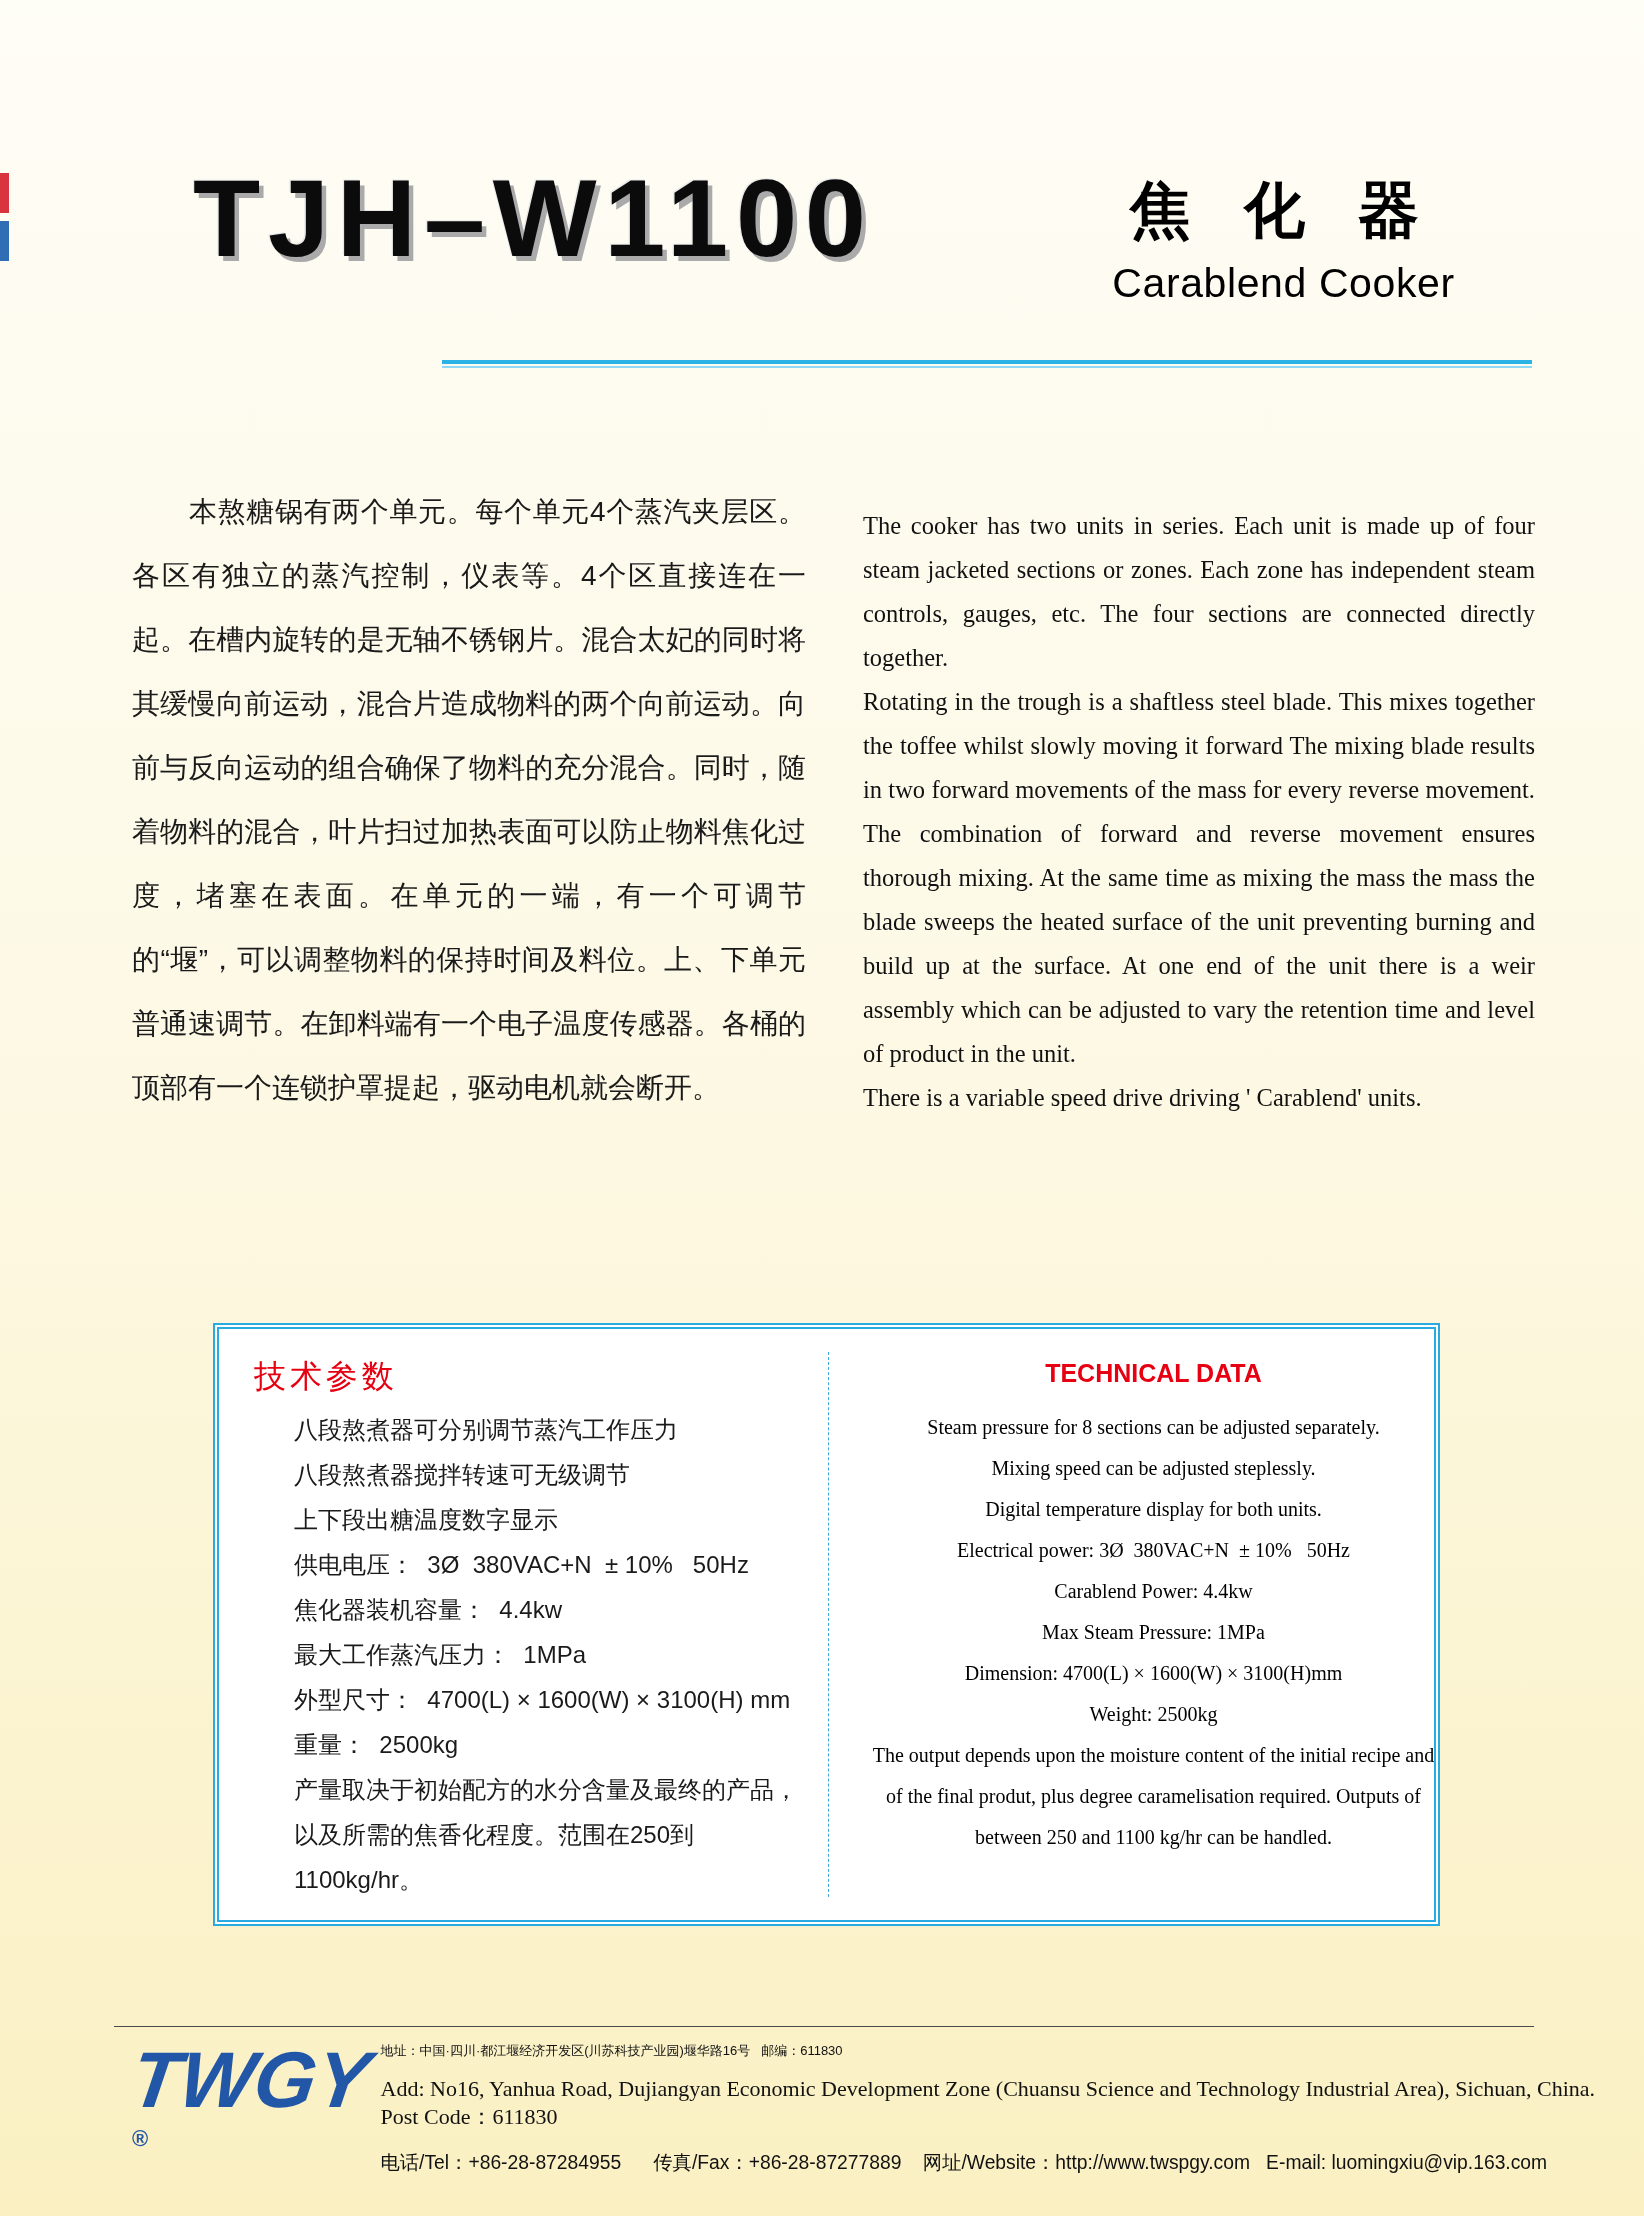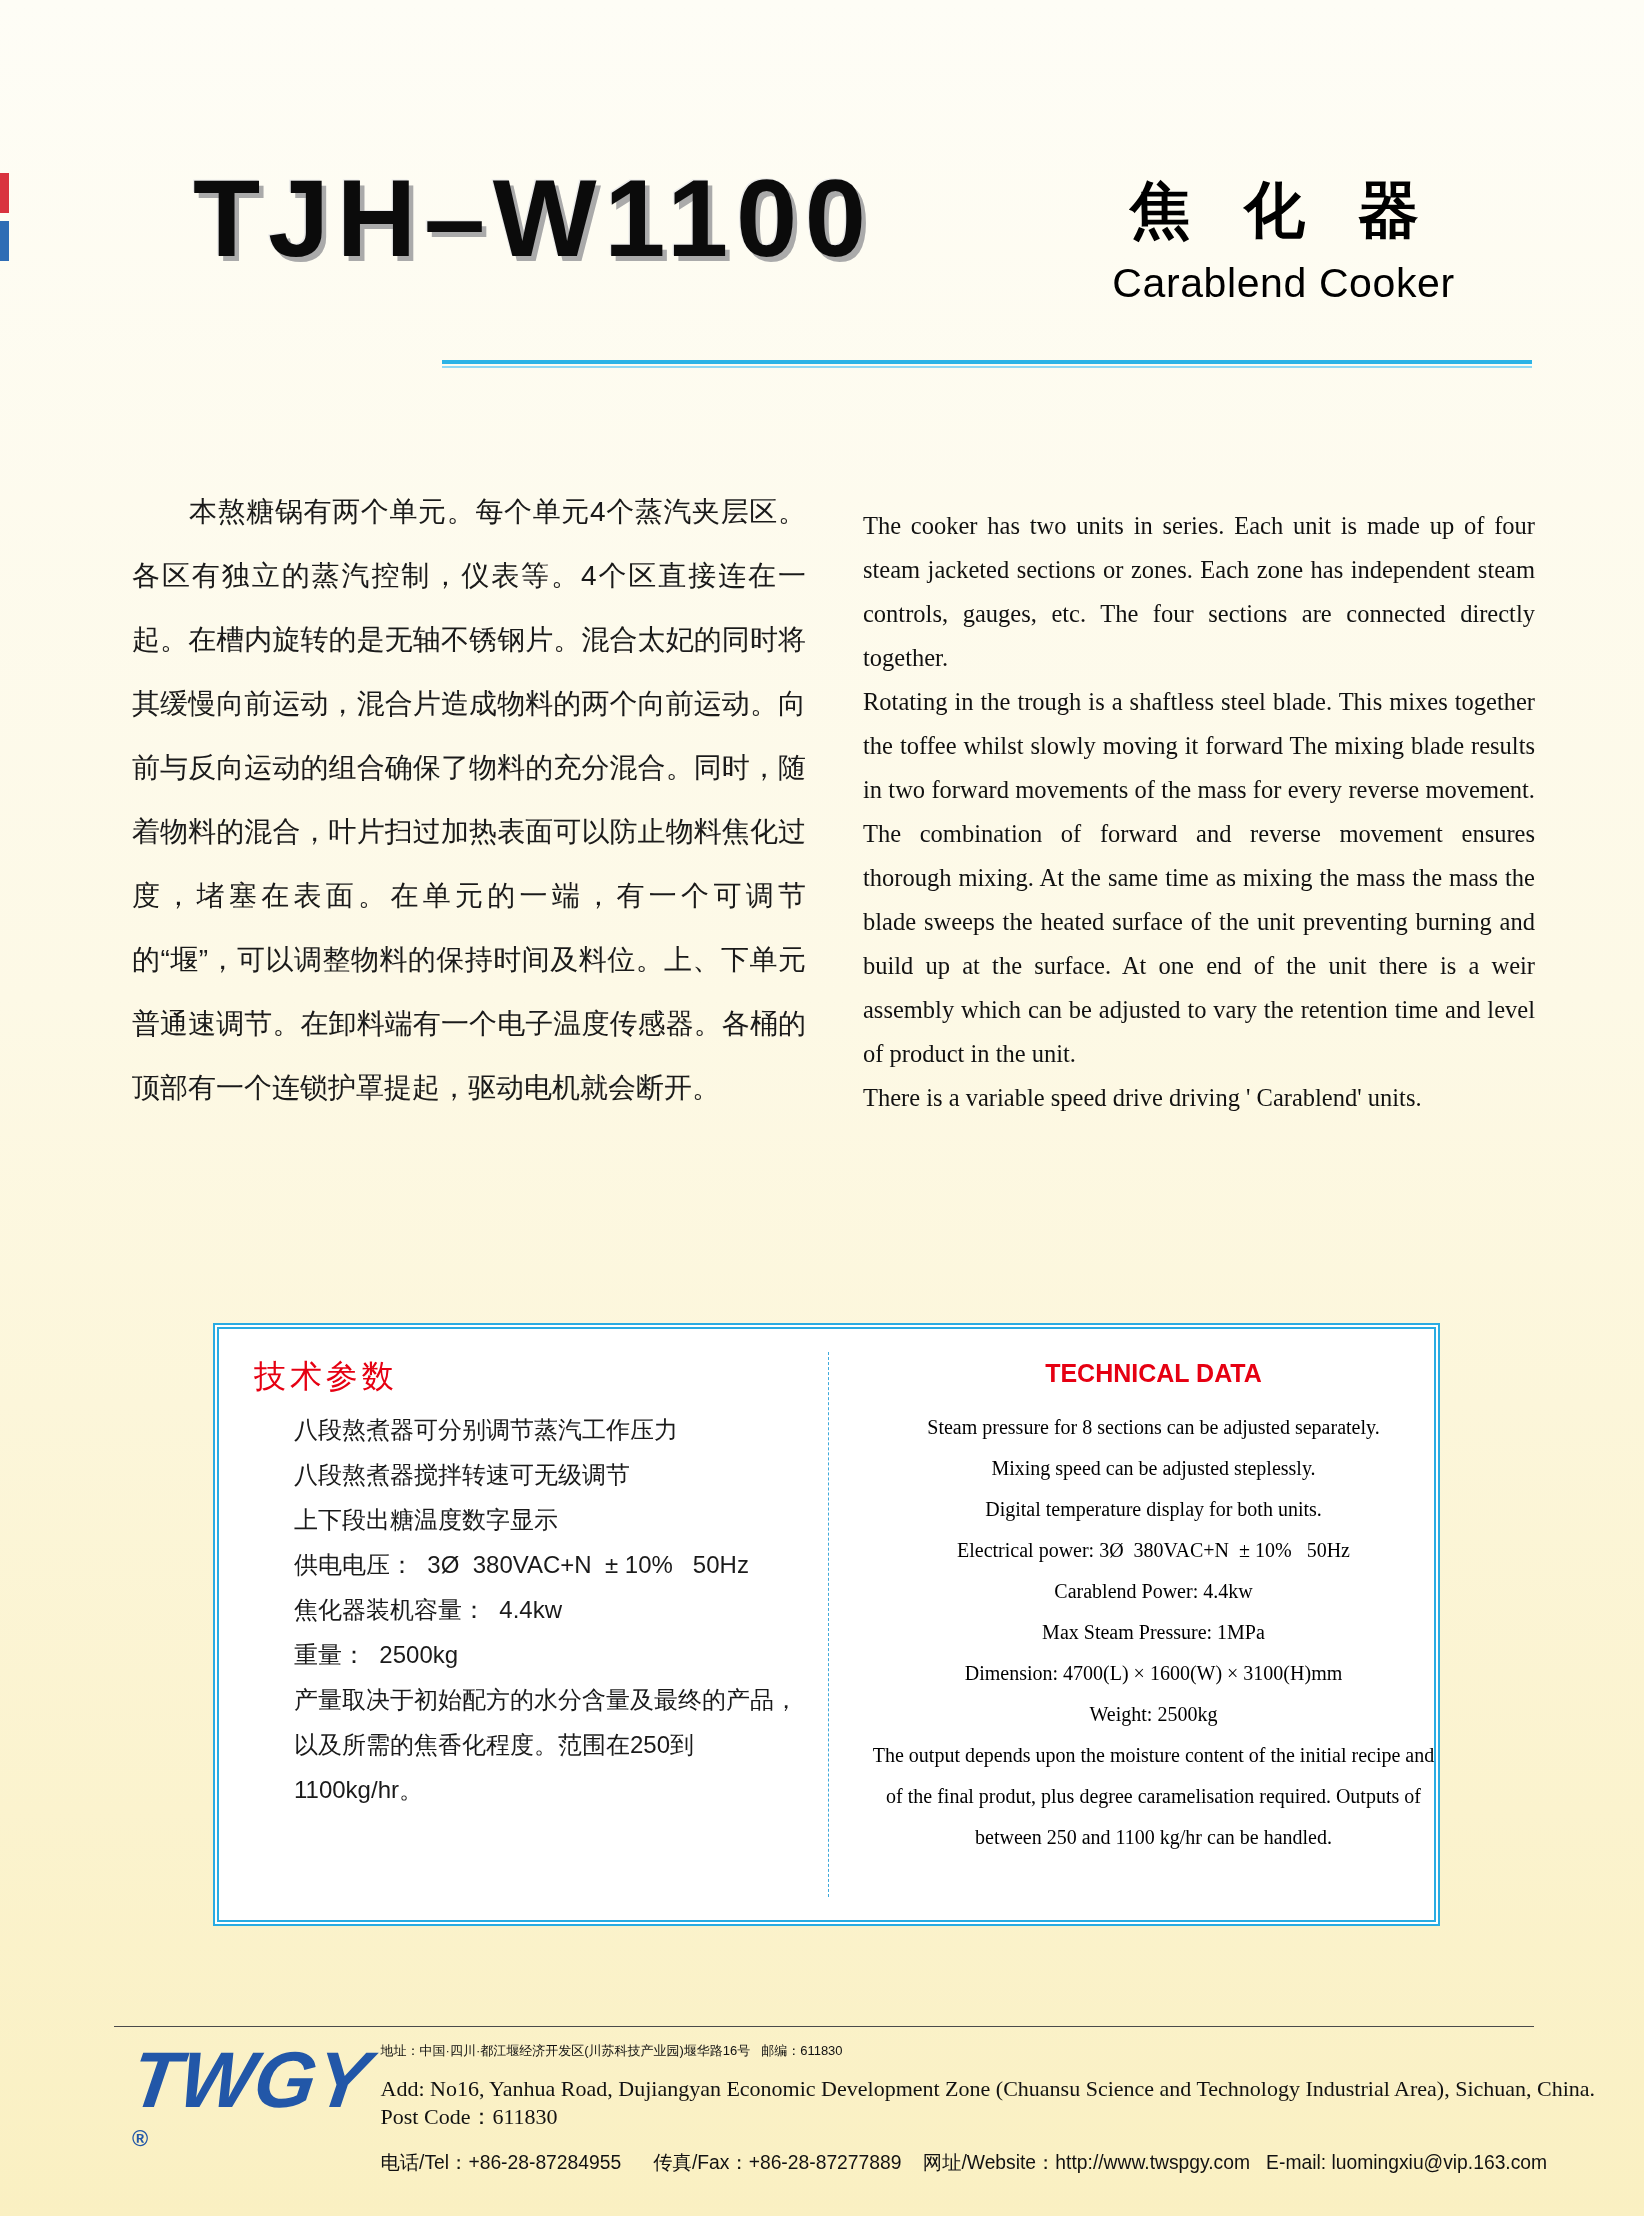--- a/index.html
+++ b/index.html
@@ -102,20 +102,22 @@
 
   <div class="techbox">
     <div class="tech-cn">
       <div class="tech-heading-cn">技术参数</div>
       <div class="tech-items-cn">
         <div class="tech-item-cn">八段熬煮器可分别调节蒸汽工作压力</div>
         <div class="tech-item-cn">八段熬煮器搅拌转速可无级调节</div>
         <div class="tech-item-cn">上下段出糖温度数字显示</div>
         <div class="tech-item-cn">供电电压：  3Ø  380VAC+N  ± 10%   50Hz</div>
         <div class="tech-item-cn">焦化器装机容量：  4.4kw</div>
+        <div class="tech-item-cn">最大工作蒸汽压力：  1MPa</div>
+        <div class="tech-item-cn">外型尺寸：  4700(L) × 1600(W) × 3100(H) mm</div>
         <div class="tech-item-cn">重量：  2500kg</div>
         <div class="tech-item-cn">产量取决于初始配方的水分含量及最终的产品，以及所需的焦香化程度。范围在250到1100kg/hr。</div>
       </div>
     </div>
 
     <div class="tech-divider"></div>
 
     <div class="tech-en">
       <div class="tech-heading-en">TECHNICAL DATA</div>
       <div class="tech-items-en">

